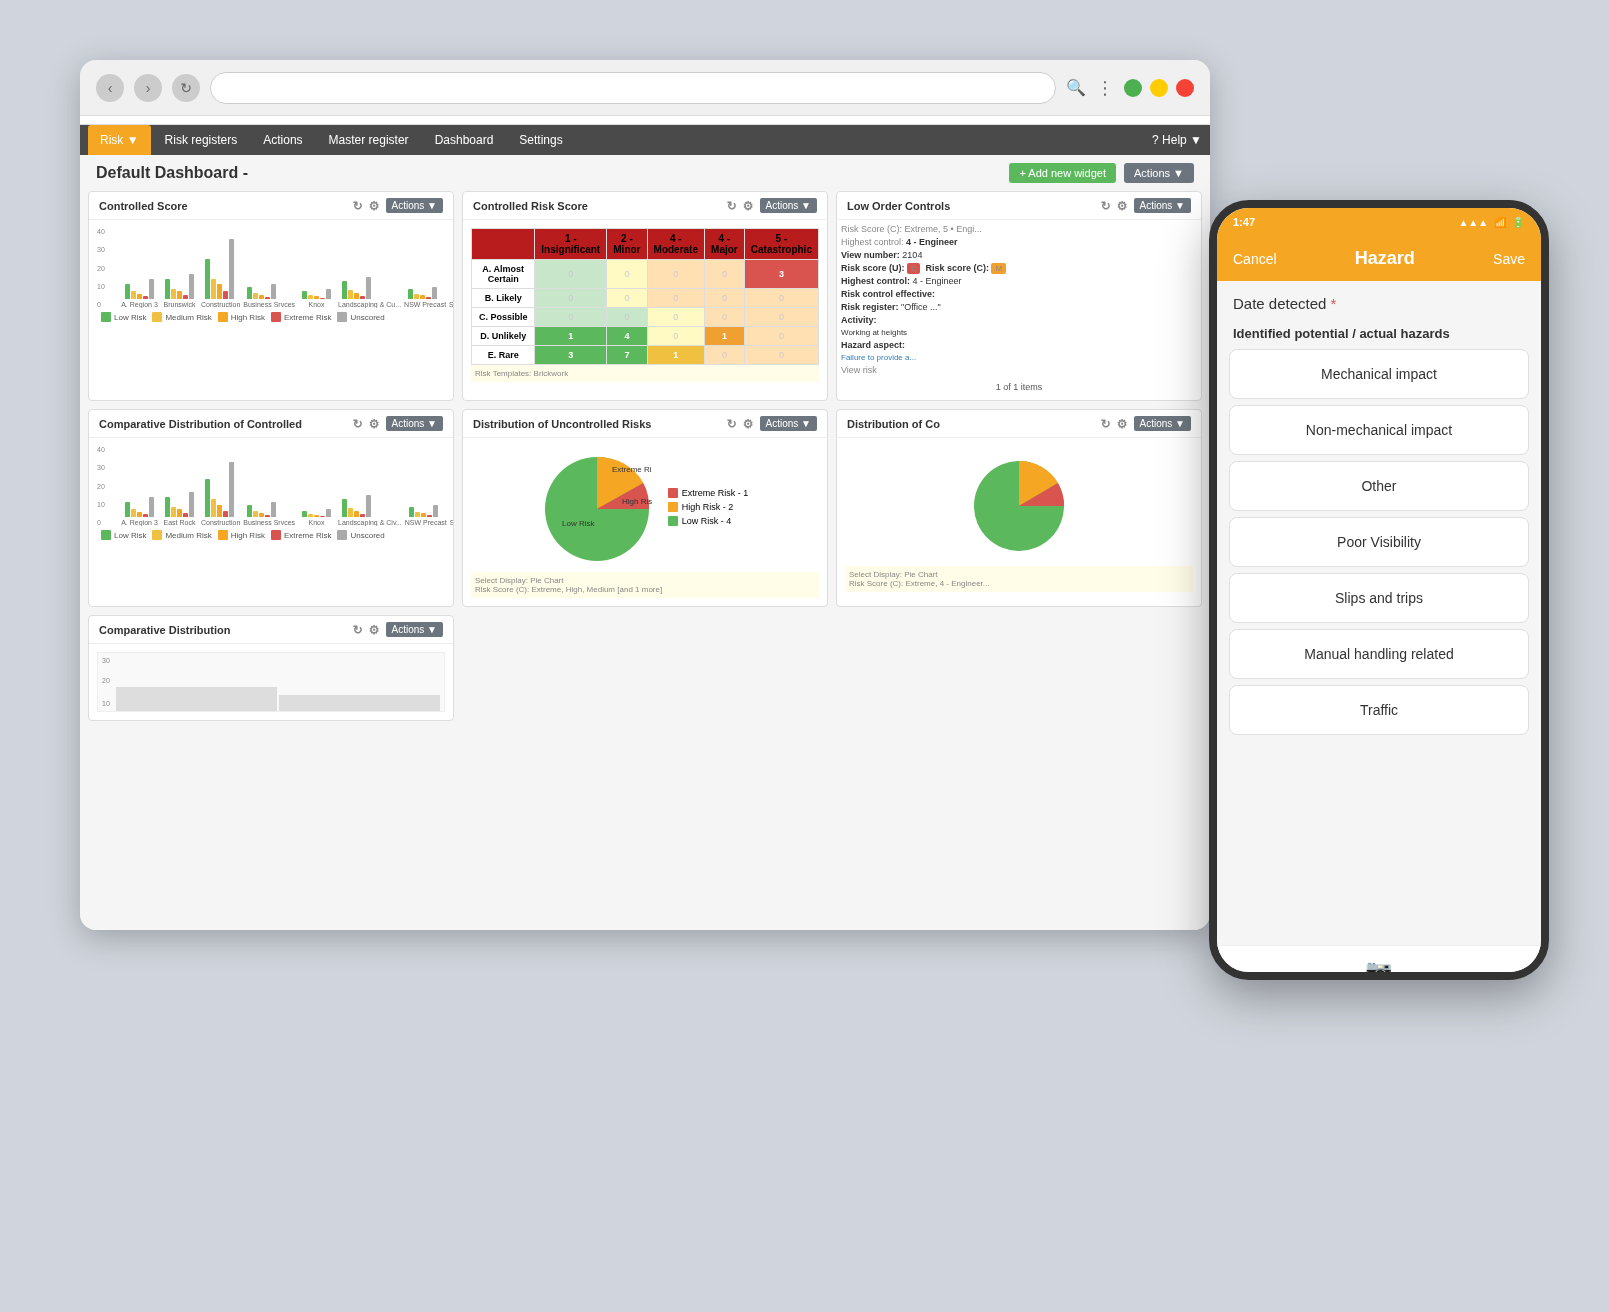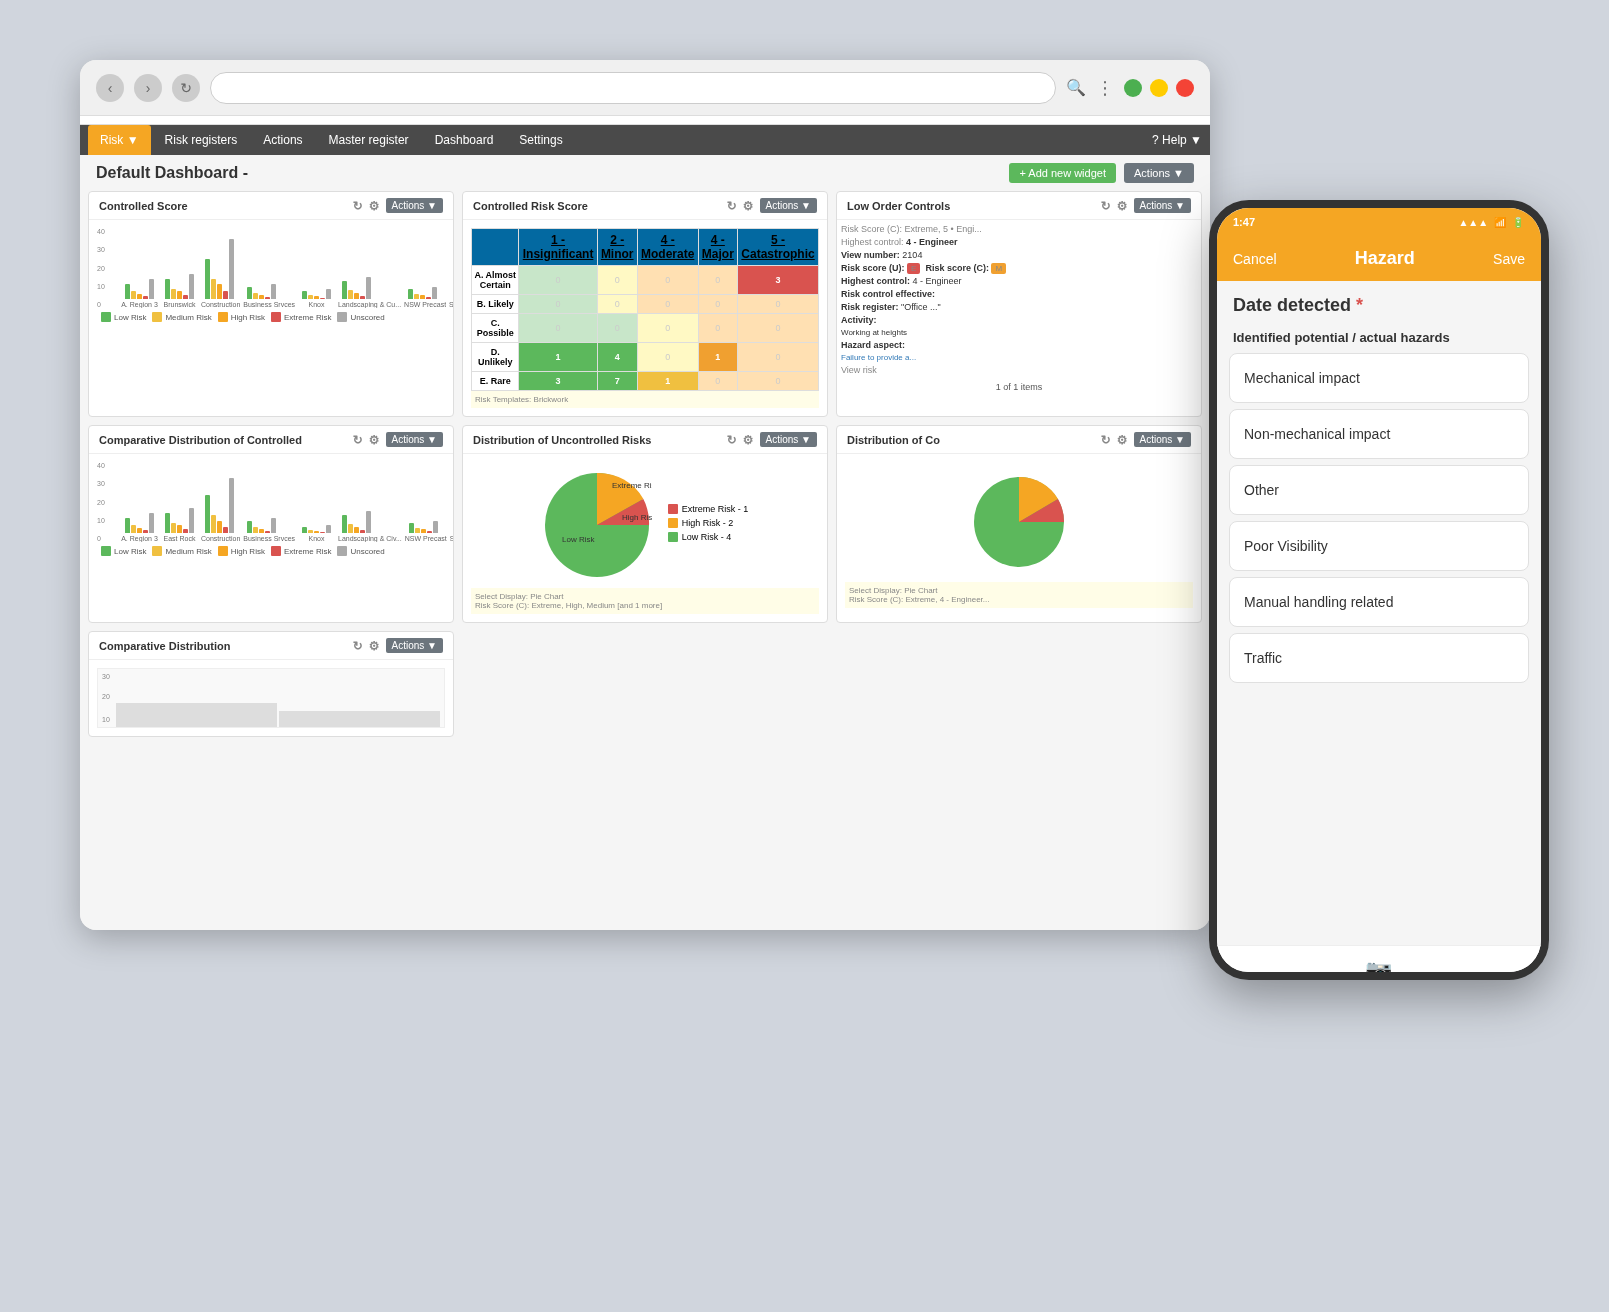--- a/index.html
+++ b/index.html
@@ -215,21 +215,21 @@
     .risk-matrix table {
       width: 100%;
       border-collapse: collapse;
       font-size: 9px;
     }
     .risk-matrix th, .risk-matrix td {
       border: 1px solid #ddd;
       text-align: center;
       padding: 4px 2px;
     }
-    .risk-matrix th { background: #0369a1; font-size: 12px; text-decoration: underline; }
+    .risk-matrix th { background: #b91c1c; font-size: 10px; }
     .cell-green { background: #5cb85c; color: white; font-weight: bold; }
     .cell-yellow { background: #f0c040; color: white; font-weight: bold; }
     .cell-orange { background: #f0a030; color: white; font-weight: bold; }
     .cell-red { background: #d9534f; color: white; font-weight: bold; }
     .cell-light-green { background: #c8e6c9; }
     .cell-light-yellow { background: #fff9c4; }
     .cell-light-orange { background: #ffe0b2; }
     .cell-empty { color: #ccc; }
     .risk-footer { font-size: 8px; color: #888; padding: 4px; background: #fffde7; }
 
@@ -297,22 +297,22 @@
     }
     .mobile-nav-title { font-size: 18px; font-weight: bold; }
 
     .mobile-content {
       background: #f5f5f5;
       height: calc(100% - 100px);
       overflow-y: auto;
     }
     .mobile-section-header {
       padding: 14px 16px 8px;
-      font-size: 18px;
-      font-weight: bold;
+      font-size: 15px;
+      font-weight: normal;
       color: #333;
       background: #f5f5f5;
     }
     .mobile-required { color: #d9534f; }
     .mobile-date-field {
       background: white;
       margin: 0 12px 10px;
       padding: 12px 14px;
       border-radius: 8px;
       font-size: 14px;
@@ -331,20 +331,21 @@
       color: #333;
     }
 
     .mobile-list-item {
       background: white;
       margin: 0 12px 6px;
       padding: 16px 14px;
       border-radius: 8px;
       font-size: 14px;
       color: #333;
+      text-align: center;
       border: 1px solid #e0e0e0;
     }
 
     .mobile-bottom-bar {
       background: white;
       padding: 12px;
       display: flex;
       flex-direction: column;
       align-items: center;
       gap: 4px;
@@ -881,20 +882,21 @@
     </div>
 
     <div class="mobile-section-header2">
       <span>Identified potential / actual hazards</span>
     </div>
 
     <div class="mobile-list-item">Mechanical impact</div>
     <div class="mobile-list-item">Non-mechanical impact</div>
     <div class="mobile-list-item">Other</div>
     <div class="mobile-list-item">Poor Visibility</div>
+    <div class="mobile-list-item">Slips and trips</div>
     <div class="mobile-list-item">Manual handling related</div>
     <div class="mobile-list-item">Traffic</div>
   </div>
 
   <div class="mobile-bottom-bar">
     <span class="mobile-camera-icon">📷</span>
 
   </div>
 </div>
 

